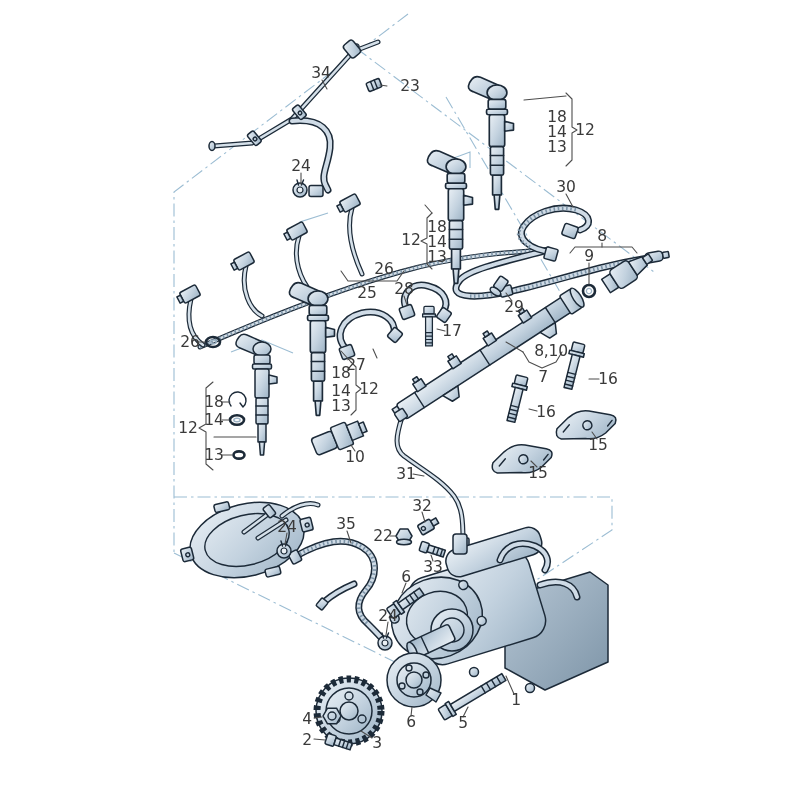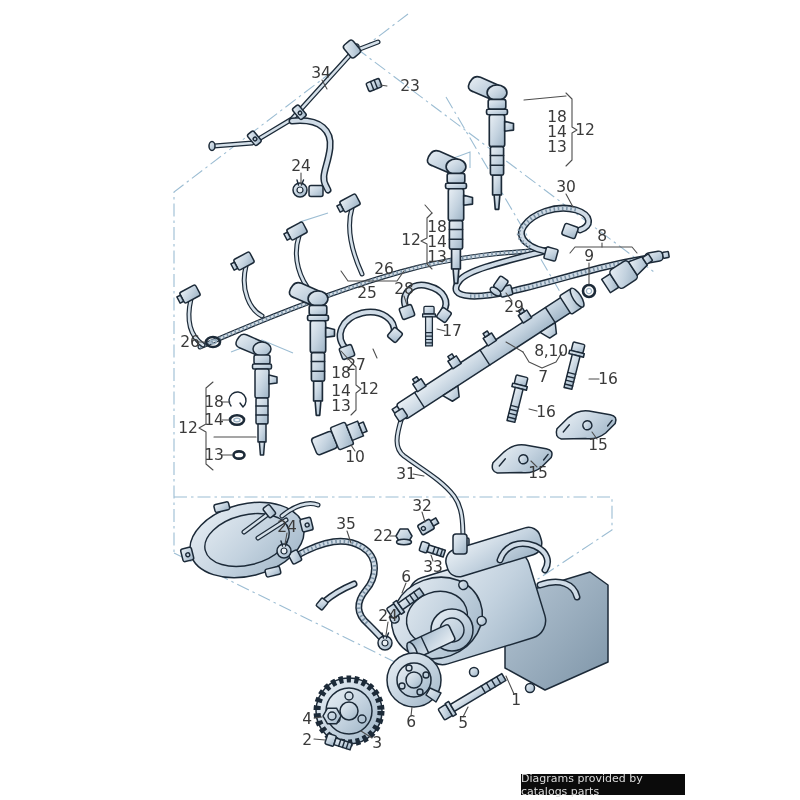--- a/index.html
+++ b/index.html
@@ -543,15 +543,14 @@
 <span class="co" style="left:433px;top:567px">33</span>
 <span class="co" style="left:406px;top:577px">6</span>
 <span class="co" style="left:388px;top:616px">24</span>
 <span class="co" style="left:307px;top:719px">4</span>
 <span class="co" style="left:307px;top:740px">2</span>
 <span class="co" style="left:377px;top:743px">3</span>
 <span class="co" style="left:411px;top:722px">6</span>
 <span class="co" style="left:463px;top:723px">5</span>
 <span class="co" style="left:516px;top:700px">1</span>
 
-<div class="badge">Diagrams provided by catalogs parts</div>
 
 </div>
 
 </body></html>

